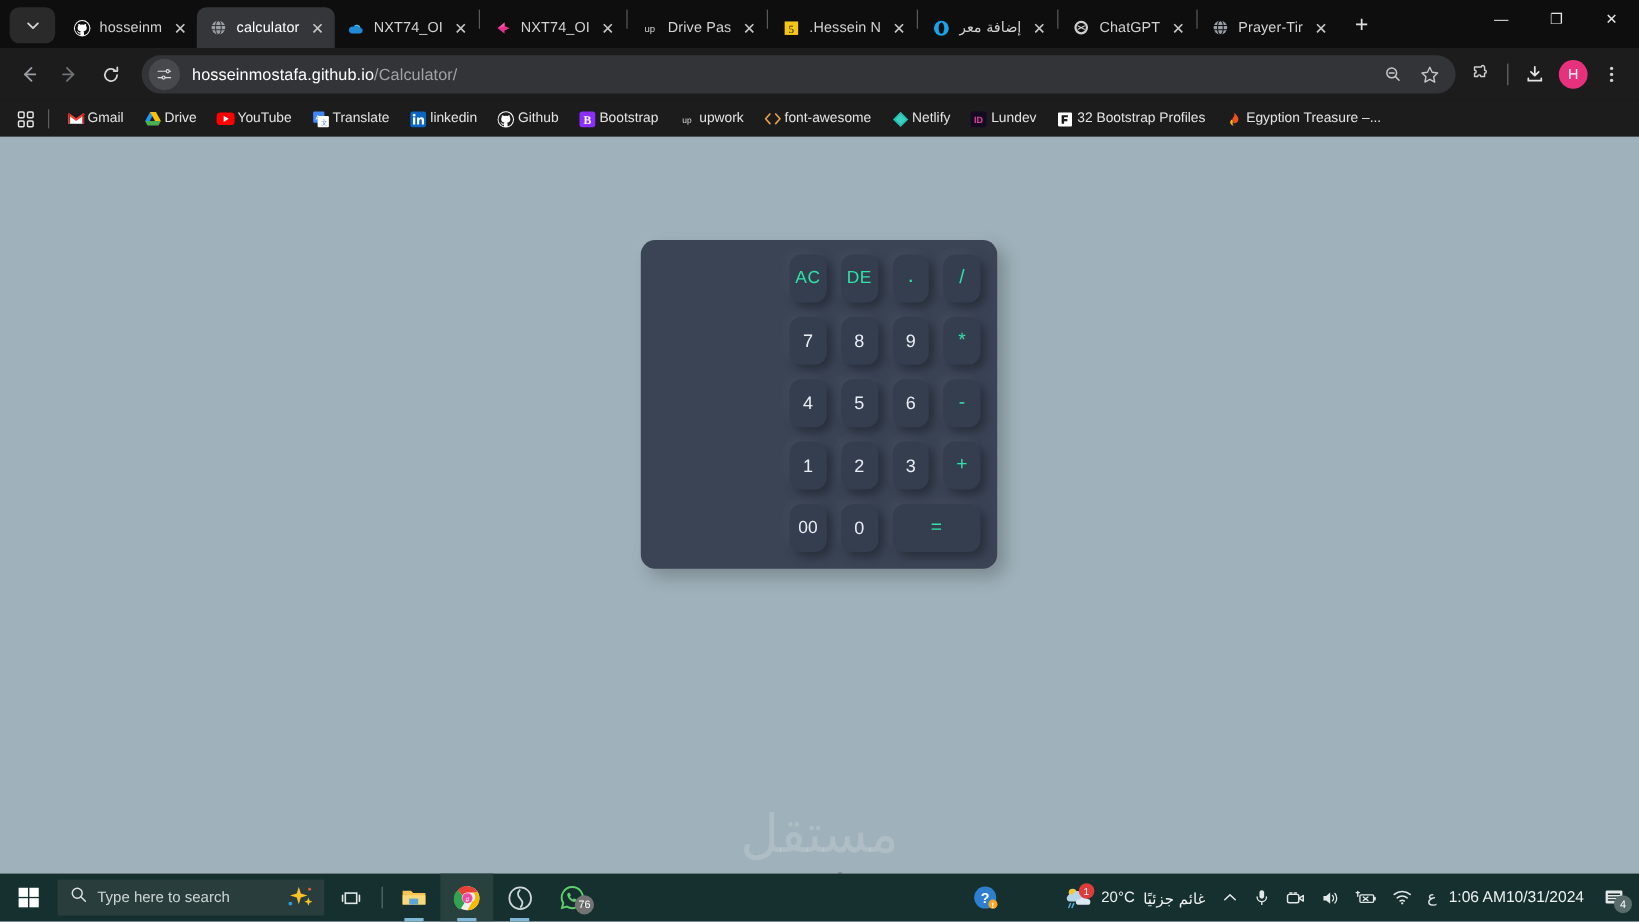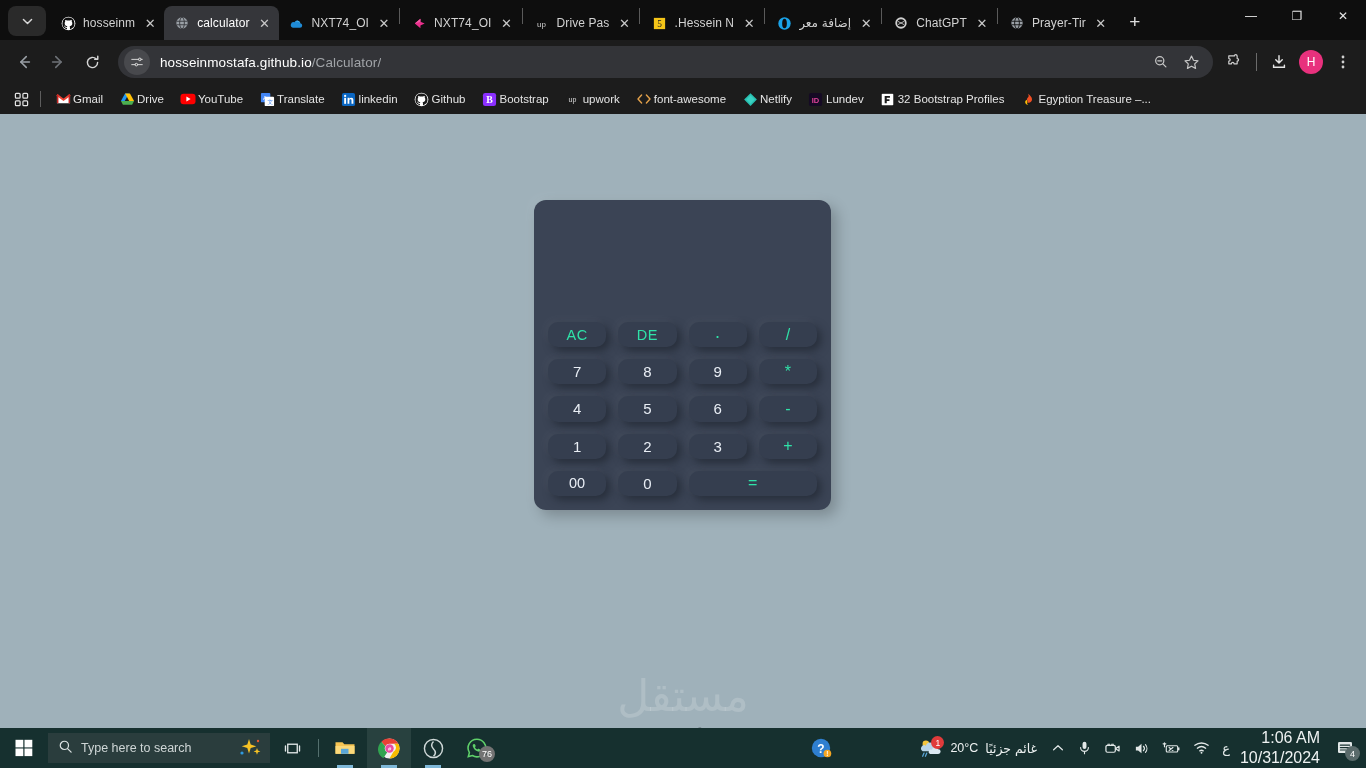--- a/index.html
+++ b/index.html
@@ -64,24 +64,24 @@
   .bookmarks { height: 30px; display: flex; align-items: center; padding: 0 8px; gap: 0px; background: #1c1c1c; }
   .bm { display: flex; align-items: center; gap: 2px; padding: 3px 8px; border-radius: 4px; color: #e4e4e4; font-size: 11.5px; white-space: nowrap; }
   .bm .bmi { width: 16px; height: 16px; display: flex; align-items: center; justify-content: center; flex: 0 0 16px; }
   .bm-apps { width: 26px; height: 22px; display: flex; align-items: center; justify-content: center; }
   .bm-div { width: 1px; height: 16px; background: #5d5d5d; margin: 0 6px; }
 
   
   .page { position: absolute; top: 114px; left: 0; width: 1366px; height: 614px; background: #9fb1ba; }
 
   .calc {
-    position: absolute; left: 534px; top: 86px; width: 297px; height: 310px;
+    position: absolute; left: 534px; top: 86px; width: 297px; height: 274px;
     background: #3b4455; border-radius: 12px;
     box-shadow: 6px 6px 14px rgba(0,0,0,0.22), -4px -4px 12px rgba(255,255,255,0.06);
-    padding: 12px 14px 14px 14px; display: flex; flex-direction: column;
+    padding: 12px 14px 14px 14px; display: flex; 
   }
   .calc-display { height: 110px; flex: 0 0 110px; display: flex; flex-direction: column;
     align-items: flex-end; justify-content: flex-end; padding: 0 8px 6px 8px; }
   .calc-prev { color: #8a93a5; font-size: 14px; min-height: 16px; }
   .calc-current { color: #e7ecf2; font-size: 26px; min-height: 30px; }
   .keys { display: grid; grid-template-columns: repeat(4, 1fr); gap: 12px 12px; flex: 1; }
   .key {
     background: #353e4f; border-radius: 10px; display: flex; align-items: center; justify-content: center;
     color: #e9eef5; font-size: 15px;
     box-shadow: 4px 4px 8px rgba(24,29,38,0.55), -3px -3px 8px rgba(255,255,255,0.045);
@@ -107,22 +107,22 @@
     gap: 8px; padding: 0 10px; position: relative; }
   .tb-search .ph { color: #cfd6d6; font-size: 12.5px; }
   .tb-icon { width: 44px; height: 40px; display: flex; align-items: center; justify-content: center; position: relative; }
   .tb-icon.run::after { content:''; position: absolute; bottom: 0; left: 14px; right: 14px; height: 3px; background: #7fb8d8; }
   .tb-icon.sel { background: #28413f; }
   .tb-sep { width: 1px; height: 18px; background: #54706e; margin: 0 4px; }
   .tray { margin-left: auto; display: flex; align-items: center; gap: 0; padding-right: 4px; height: 40px; }
   .tray-item { height: 40px; display: flex; align-items: center; justify-content: center; padding: 0 6px; color: #e2e8e8; font-size: 12px; }
   .weather { display: flex; align-items: center; gap: 7px; padding: 0 8px 0 4px; color: #eef2f2; font-size: 12.5px; }
   .weather .ar { font-family: "DejaVu Sans", sans-serif; font-size: 12.5px; }
-  .clock { display: flex; flex-direction: column; align-items: flex-end; justify-content: center;
-    color: #eef2f2; font-size: 16px; line-height: 1.25; padding: 0 8px 0 4px; }
+  .clock { display: flex; align-items: flex-end; justify-content: center;
+    color: #eef2f2; font-size: 13px; line-height: 1.25; padding: 0 8px 0 4px; }
   .notif { width: 34px; height: 40px; display: flex; align-items: center; justify-content: center; position: relative; }
   .badge-sm { position: absolute; right: 2px; bottom: 7px; width: 15px; height: 15px; border-radius: 50%;
     background: #5a6b6b; color: #fff; font-size: 9px; display: flex; align-items: center; justify-content: center; }
   .wa-badge { position: absolute; right: 4px; bottom: 6px; width: 16px; height: 16px; border-radius: 50%;
     background: #3a4a4a; color: #fff; font-size: 9px; display: flex; align-items: center; justify-content: center; border: 7px solid #737373; }
 </style>
 </head>
 <body>
 
 <div class="screen">

